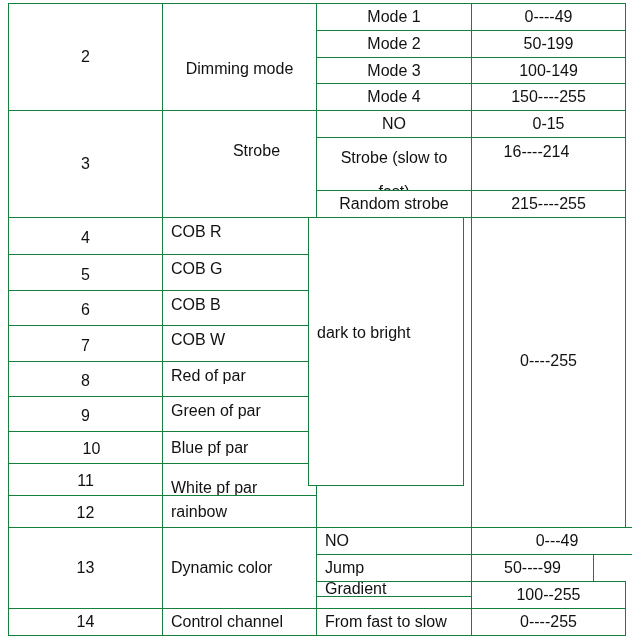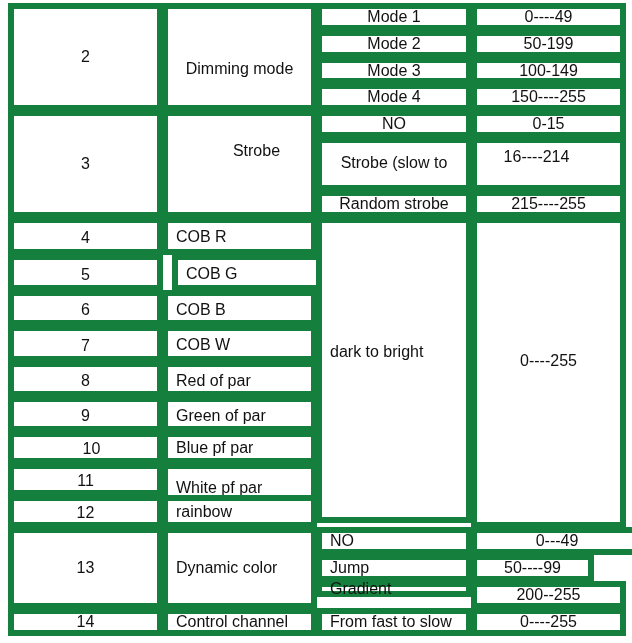--- a/index.html
+++ b/index.html
@@ -1,18 +1,18 @@
 <!DOCTYPE html>
 <html><head>
   <meta charset="utf-8">
   <style>
     html, body { margin: 0; padding: 0; background: #ffffff; }
     body { width: 632px; height: 643px; position: relative; overflow: hidden;
            font-family: "Liberation Sans", sans-serif; color: #111111; }
-    .cell { position: absolute; box-sizing: border-box; border: 6px solid #15803d;
+    .cell { position: absolute; box-sizing: border-box; border: 1px solid #15803d;
             display: flex; align-items: center; font-size: 16px; line-height: 22px;
             background: #fff; }
     .c { justify-content: center; text-align: center; }
     .l { justify-content: flex-start; padding-left: 8px; }
     .top { align-items: flex-start; padding-top: 3px; }
     .cell span { display: block; }
   </style>
 </head>
 <body>
 
@@ -77,21 +77,21 @@
   <div class="cell c" style="left:8px;top:217px;width:155px;height:38px;padding-top:4px;">
       <span>4</span>
     </div>
   <div class="cell l top" style="left:162px;top:217px;width:155px;height:38px;">
       <span>COB R</span>
     </div>
 
   <div class="cell c" style="left:8px;top:254px;width:155px;height:37px;padding-top:4px;">
       <span>5</span>
     </div>
-  <div class="cell l top" style="left:162px;top:254px;width:155px;height:37px;margin-left:10px;">
+  <div class="cell l top" style="left:162px;top:254px;width:155px;height:37px;">
       <span>COB G</span>
     </div>
 
   <div class="cell c" style="left:8px;top:290px;width:155px;height:36px;padding-top:4px;">
       <span>6</span>
     </div>
   <div class="cell l top" style="left:162px;top:290px;width:155px;height:36px;">
       <span>COB B</span>
     </div>
 
@@ -130,21 +130,21 @@
       <span>White pf par</span>
     </div>
 
   <div class="cell c" style="left:8px;top:495px;width:155px;height:33px;padding-top:3px;">
       <span>12</span>
     </div>
   <div class="cell l" style="left:162px;top:495px;width:155px;height:33px;">
       <span>rainbow</span>
     </div>
 
-  <div class="cell l" style="left:316px;top:217px;width:156px;height:306px;padding-bottom:37px;">
+  <div class="cell l" style="left:308px;top:217px;width:156px;height:269px;padding-bottom:37px;">
       <span>dark to bright</span>
     </div>
   <div class="cell c" style="left:471px;top:217px;width:155px;height:311px;padding-bottom:24px;">
       <span>0----255</span>
     </div>
 
   <div class="cell c" style="left:8px;top:527px;width:155px;height:82px;">
       <span>13</span>
     </div>
   <div class="cell l" style="left:162px;top:527px;width:155px;height:82px;">
@@ -159,21 +159,21 @@
   <div class="cell l" style="left:316px;top:554px;width:156px;height:28px;">
       <span>Jump</span>
     </div>
   <div class="cell c" style="left:471px;top:554px;width:123px;height:28px;">
       <span>50----99</span>
     </div>
   <div class="cell l" style="left:316px;top:581px;width:156px;height:16px;">
       <span>Gradient</span>
     </div>
   <div class="cell c" style="left:471px;top:581px;width:155px;height:28px;">
-      <span>200--255</span>
+      <span>100--255</span>
     </div>
 
   <div class="cell c" style="left:8px;top:608px;width:155px;height:28px;">
       <span>14</span>
     </div>
   <div class="cell l" style="left:162px;top:608px;width:155px;height:28px;">
       <span>Control channel</span>
     </div>
   <div class="cell l" style="left:316px;top:608px;width:156px;height:28px;">
       <span>From fast to slow</span>

